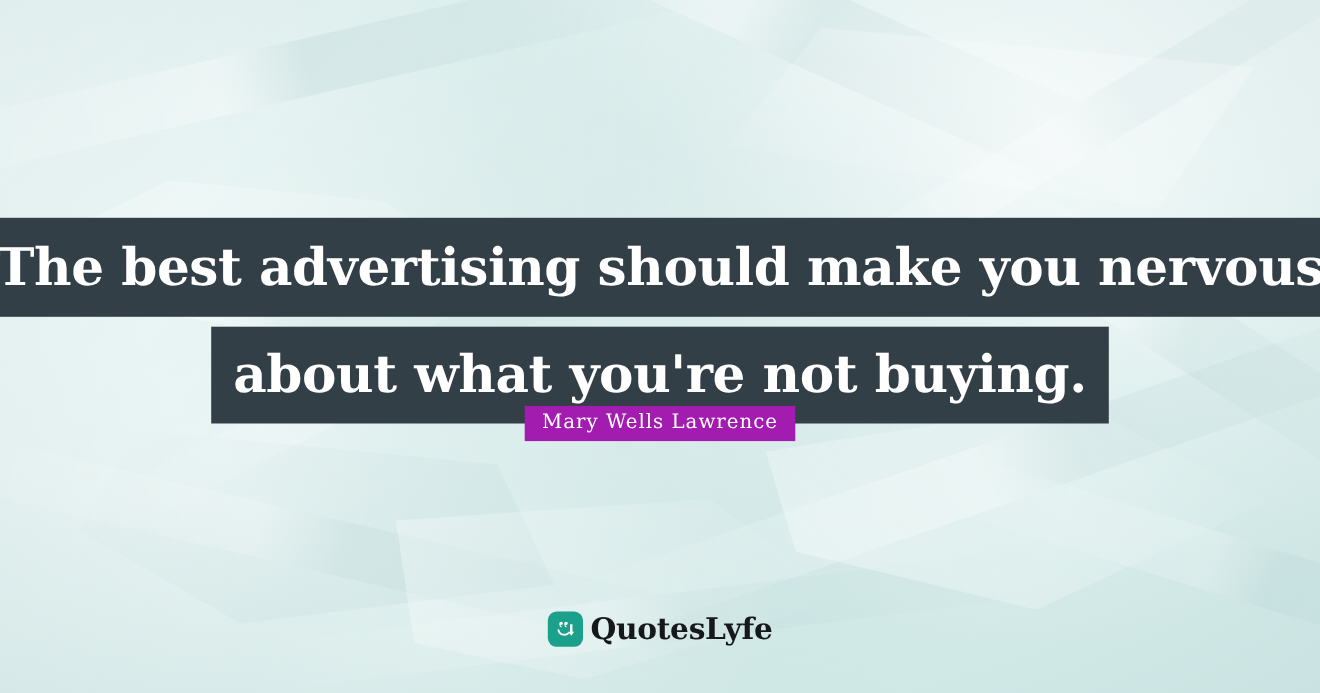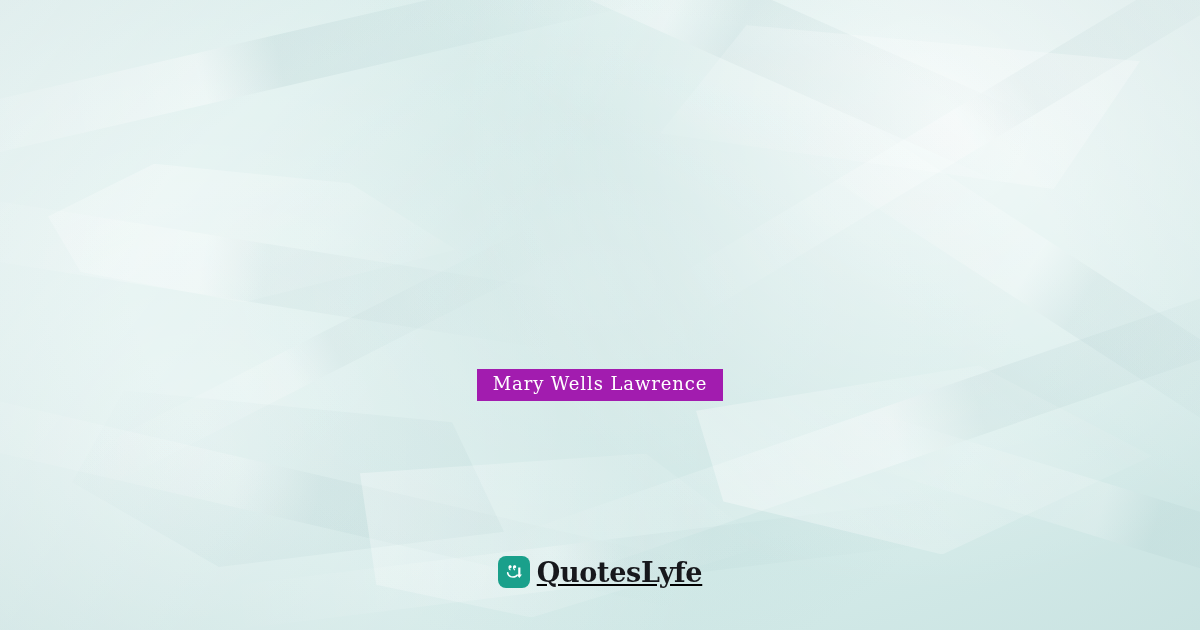--- a/index.html
+++ b/index.html
@@ -125,21 +125,20 @@
   
   .brand {
     position: absolute;
     left: 0;
     top: 556px;
     width: 1200px;
     display: flex;
     align-items: center;
     justify-content: center;
     gap: 7px;
-    text-decoration: underline;
   }
   .brand-mark {
     width: 32px;
     height: 32px;
     border-radius: 8px;
     background: #1aa08b;
     display: flex;
     align-items: center;
     justify-content: center;
     flex: 0 0 auto;
@@ -173,20 +172,24 @@
   <div class="crease c10"></div>
 
   <div class="facet f1"></div>
   <div class="facet f2"></div>
   <div class="facet f3"></div>
   <div class="facet f4"></div>
   <div class="facet f5"></div>
 
   <div class="vignette"></div>
 
+  <div class="quote-stack">
+    <div class="quote-line quote-line-1">The best advertising should make you nervous</div>
+    <div class="quote-line quote-line-2">about what you're not buying.</div>
+  </div>
 
   <div class="author-wrap">
     <span class="author-badge">Mary Wells Lawrence</span>
   </div>
 
   <div class="brand">
     <span class="brand-mark">
       <svg width="22" height="22" viewBox="0 0 24 24" aria-hidden="true">
         <path d="M6.0 6.2 C6.0 5.2 6.8 4.5 7.8 4.5 C8.8 4.5 9.5 5.2 9.5 6.2 C9.5 7.2 8.8 7.9 7.8 7.9 C7.55 7.9 7.35 7.86 7.15 7.79 C7.3 8.5 7.8 9.05 8.5 9.3 L7.95 10.35 C6.7 9.95 6.0 8.75 6.0 7.2 Z" fill="#ffffff"></path>
         <path d="M10.9 6.2 C10.9 5.2 11.7 4.5 12.7 4.5 C13.7 4.5 14.4 5.2 14.4 6.2 C14.4 7.2 13.7 7.9 12.7 7.9 C12.45 7.9 12.25 7.86 12.05 7.79 C12.2 8.5 12.7 9.05 13.4 9.3 L12.85 10.35 C11.6 9.95 10.9 8.75 10.9 7.2 Z" fill="#ffffff"></path>

